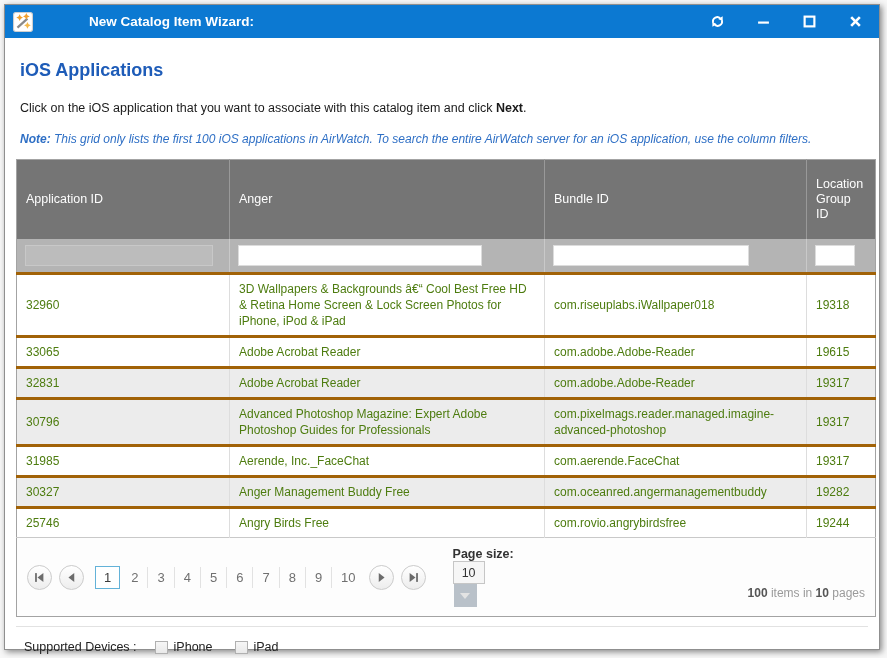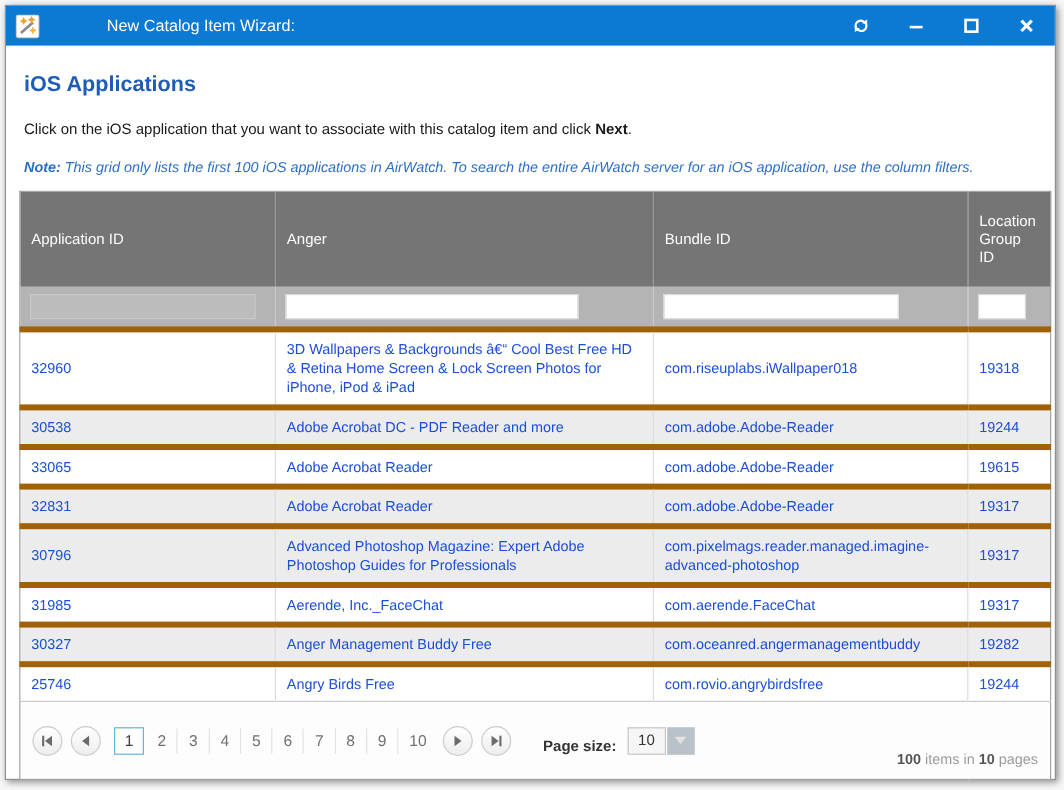--- a/index.html
+++ b/index.html
@@ -20,21 +20,21 @@
   
   .titlebar {
     height:33px; background:#0c79d2;
     display:flex; align-items:center;
     padding:0 14px 0 8px;
   }
   .app-icon {
     width:20px; height:20px; flex:0 0 auto;
   }
   .title {
-    color:#ffffff; font-weight:normal; font-size:13.5px;
+    color:#ffffff; font-weight:bold; font-size:13.5px;
     margin-left:9px; flex:1 1 auto;
     white-space:nowrap; overflow:hidden;padding-left:47px;
   }
   .tb-btn {
     width:20px; height:20px; margin-left:26px;
     display:flex; align-items:center; justify-content:center;
     cursor:pointer; flex:0 0 auto;
   }
   
   .content { padding:14px 11px 0 11px; }
@@ -67,22 +67,22 @@
     height:21px; border:1px solid #dcdcdc; background:#ffffff;
     width:80%; font-size:12px; padding:0 4px;
     font-family:"Liberation Sans", sans-serif;
   }
   .filter-input.wide { width:82%; }
   .filter-input.small { width:40px; }
   .filter-input.disabled-gray {
     width:96%; background:#bcbcbc; border-color:#c8c8c8;
   }
   tbody.rows td {
-    padding:6px 9px; color:#1d4ed8; background:#ffffff;
-    border-left:1px solid #dddddd; border-top:5px solid #a16207;
+    padding:6px 9px; color:#4d7c0f; background:#ffffff;
+    border-left:1px solid #dddddd; border-top:3px solid #a16207;
     vertical-align:middle; line-height:16px; overflow-wrap:break-word;
   }
   tbody.rows td:first-child { border-left:none; }
   tbody.rows tr.alt td { background:#ececec; }
   tbody.rows tr { cursor:pointer; }
   
   td.pager-cell {
     background:#fdfdfd; border-top:1px solid #c9c9c9; padding:9px 10px;
   }
   .pager { display:flex; align-items:center; }
@@ -95,21 +95,21 @@
   .pg-numbers { display:flex; align-items:center; margin:0 4px; }
   .pg-num {
     color:#707070; font-size:13px; padding:3px 9px;
     border-right:1px solid #e2e2e2; cursor:pointer;
   }
   .pg-num:last-child { border-right:none; }
   .pg-num.current {
     border:1px solid #63b2d8; background:#ffffff; color:#3c3c3c;
     padding:3px 8px; margin-right:2px;
   }
-  .page-size { display:flex; align-items:flex-end; margin-left:20px; }
+  .page-size { display:flex; align-items:flex-start; margin-left:20px;flex-direction:column; }
   .page-size-label { font-weight:bold; color:#333333; font-size:12.5px; margin-right:9px; }
   .ps-box {
     width:32px; height:23px; border:1px solid #c6c6c6; background:#f6f6f6;
     display:flex; align-items:center; justify-content:center;
     color:#333333; font-size:12.5px;
   }
   .ps-arrow {
     width:23px; height:23px; background:#b9c1c9; margin-left:1px;
     display:flex; align-items:center; justify-content:center; cursor:pointer;
   }
@@ -216,26 +216,20 @@
             <input class="filter-input small" value="" style="">
           </td>
         </tr>
       </tbody>
       <tbody class="rows">
           <tr>
             <td>32960</td>
             <td>3D Wallpapers &amp; Backgrounds â€“ Cool Best Free HD &amp; Retina Home Screen &amp; Lock Screen Photos for iPhone, iPod &amp; iPad</td>
             <td>com.riseuplabs.iWallpaper018</td>
             <td>19318</td>
-          </tr>
-          <tr class="alt">
-            <td>30538</td>
-            <td>Adobe Acrobat DC - PDF Reader and more</td>
-            <td>com.adobe.Adobe-Reader</td>
-            <td>19244</td>
           </tr>
           <tr>
             <td>33065</td>
             <td>Adobe Acrobat Reader</td>
             <td>com.adobe.Adobe-Reader</td>
             <td>19615</td>
           </tr>
           <tr class="alt">
             <td>32831</td>
             <td>Adobe Acrobat Reader</td>

